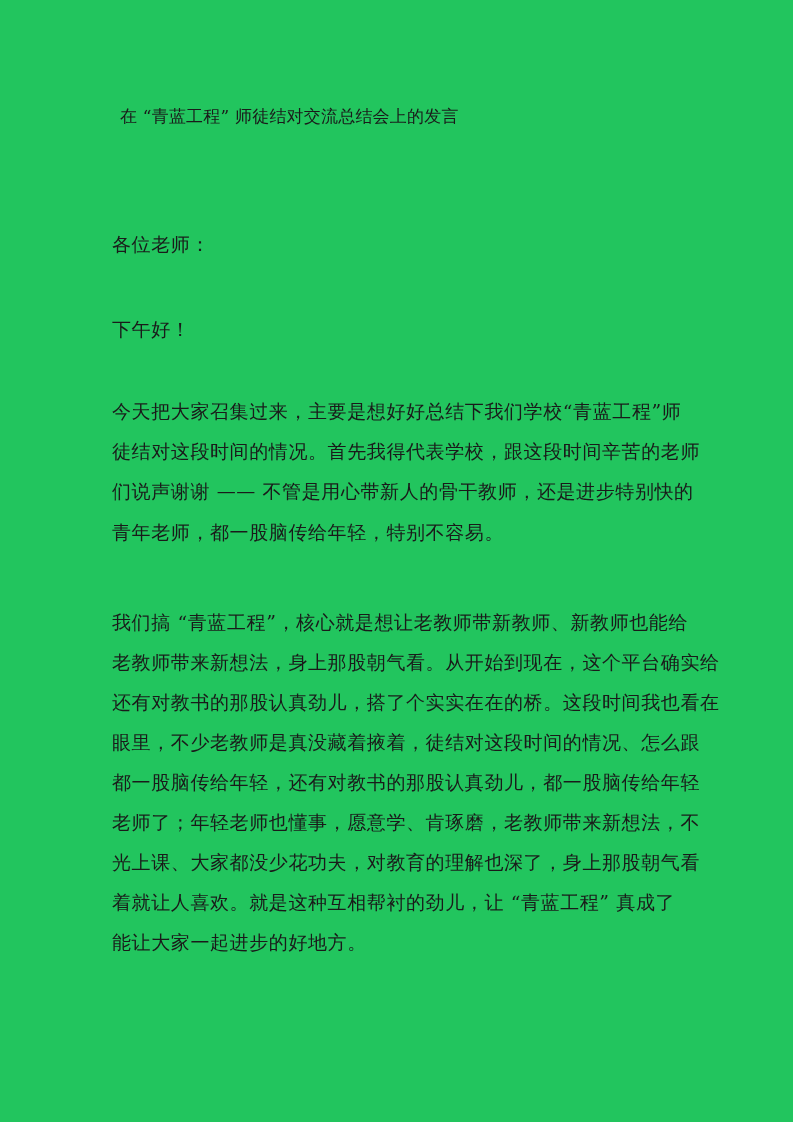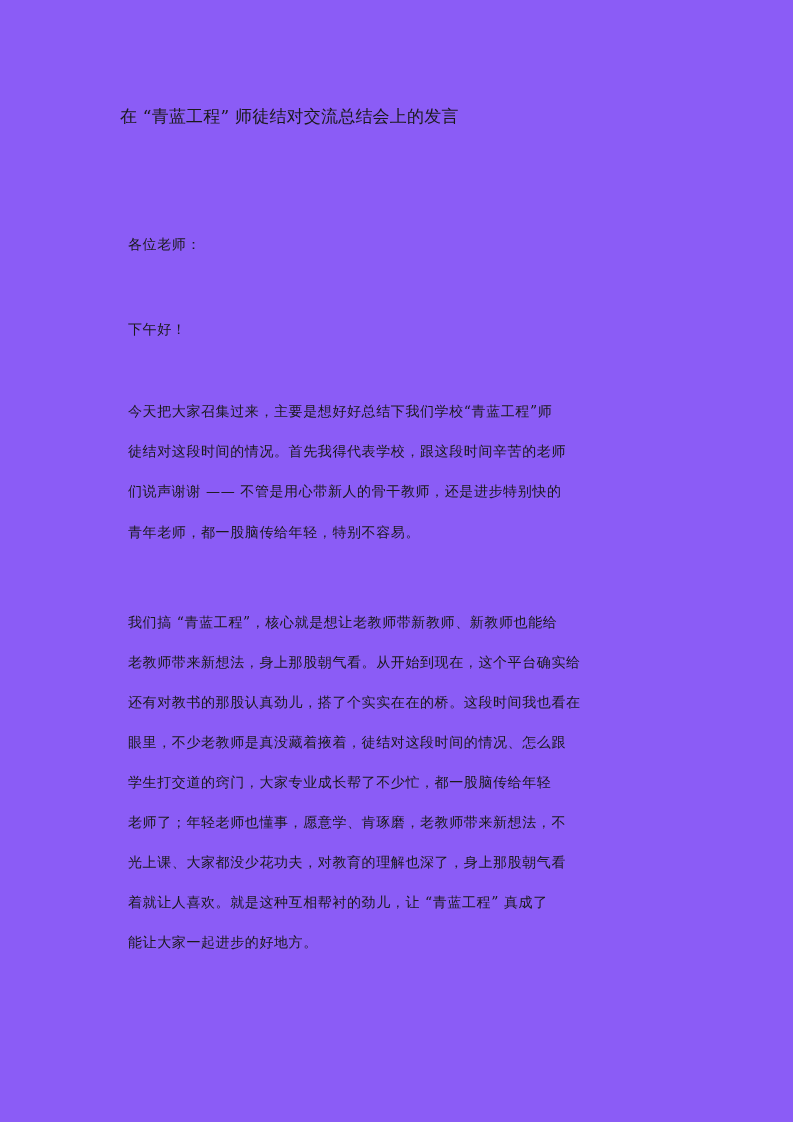--- a/index.html
+++ b/index.html
@@ -1,20 +1,20 @@
 <!DOCTYPE html>
 <html><head>
   <meta charset="utf-8">
   <style>
     html, body { margin: 0; padding: 0; background: #ffffff; }
     body { width: 793px; height: 1122px; position: relative; overflow: hidden;
       font-family: "DejaVu Serif", "Liberation Serif", serif; color: #1a1a1a; }
-    .page { position: absolute; left: 0; top: 0; width: 793px; height: 1122px; background: #8b5cf6; }
+    .page { position: absolute; left: 0; top: 0; width: 793px; height: 1122px; background: #22c55e; }
     .title { position: absolute; left: 120px; top: 104px; font-size: 17px; line-height: 24px; white-space: nowrap; letter-spacing: 0.2px; }
-    .line { position: absolute; left: 128px; font-size: 14px; line-height: 24px; white-space: nowrap; letter-spacing: 0.6px; }
+    .line { position: absolute; left: 112px; font-size: 19px; line-height: 24px; white-space: nowrap; letter-spacing: 0.6px; }
   </style>
 </head>
 <body>
 
 <div class="page">
   <div class="title">在 “青蓝工程” 师徒结对交流总结会上的发言</div>
 
   <div class="line" style="top:232px">各位老师：</div>
   <div class="line" style="top:317px">下午好！</div>
 
@@ -23,19 +23,19 @@
     <div class="line" style="top:439px">徒结对这段时间的情况。首先我得代表学校，跟这段时间辛苦的老师</div>
     <div class="line" style="top:479px">们说声谢谢 —— 不管是用心带新人的骨干教师，还是进步特别快的</div>
     <div class="line" style="top:520px">青年老师，都一股脑传给年轻，特别不容易。</div>
   </div>
 
   <div>
     <div class="line" style="top:610px">我们搞 “青蓝工程”，核心就是想让老教师带新教师、新教师也能给</div>
     <div class="line" style="top:650px">老教师带来新想法，身上那股朝气看。从开始到现在，这个平台确实给</div>
     <div class="line" style="top:690px">还有对教书的那股认真劲儿，搭了个实实在在的桥。这段时间我也看在</div>
     <div class="line" style="top:730px">眼里，不少老教师是真没藏着掖着，徒结对这段时间的情况、怎么跟</div>
-    <div class="line" style="top:770px">学生打交道的窍门，大家专业成长帮了不少忙，都一股脑传给年轻</div>
+    <div class="line" style="top:770px">都一股脑传给年轻，还有对教书的那股认真劲儿，都一股脑传给年轻</div>
     <div class="line" style="top:810px">老师了；年轻老师也懂事，愿意学、肯琢磨，老教师带来新想法，不</div>
     <div class="line" style="top:850px">光上课、大家都没少花功夫，对教育的理解也深了，身上那股朝气看</div>
     <div class="line" style="top:890px">着就让人喜欢。就是这种互相帮衬的劲儿，让 “青蓝工程” 真成了</div>
     <div class="line" style="top:930px">能让大家一起进步的好地方。</div>
   </div>
 </div>
 
 </body></html>

